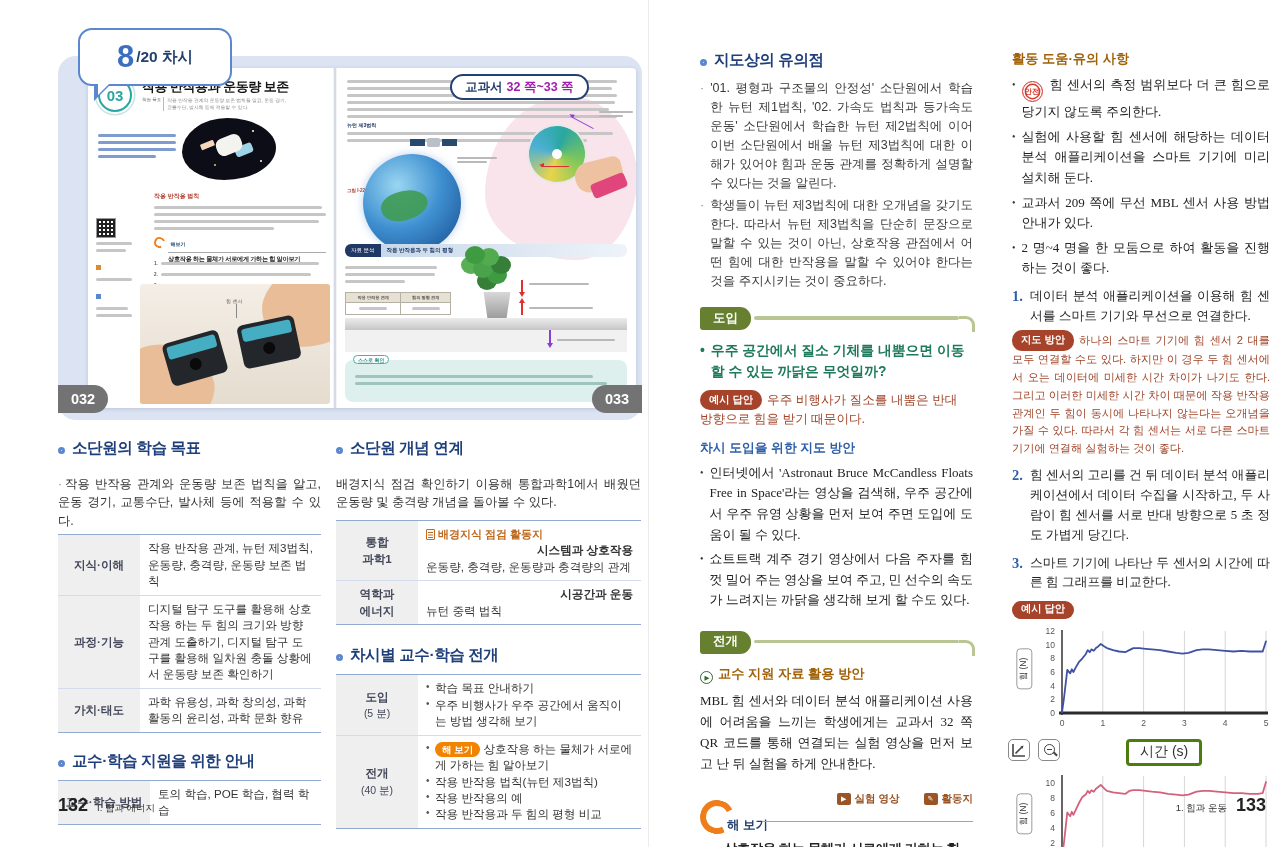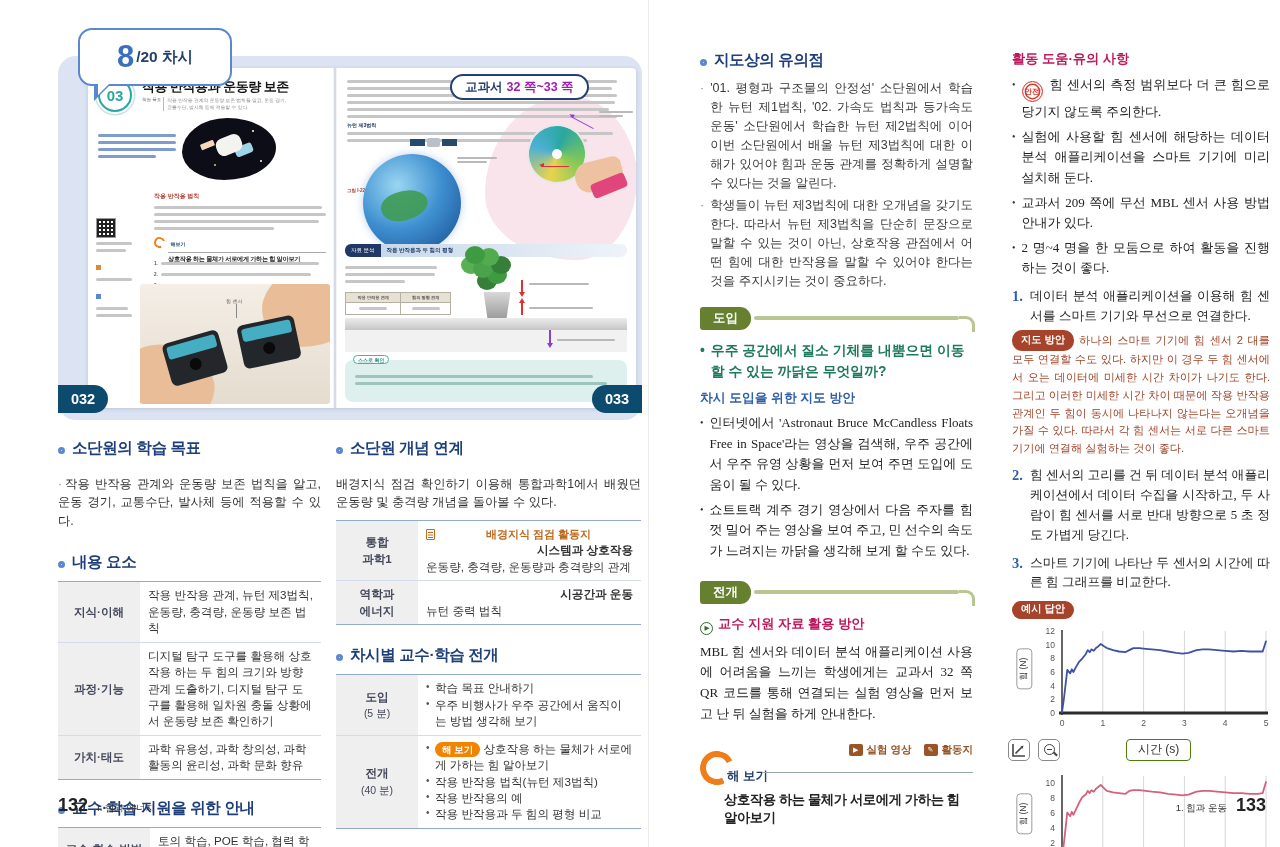--- a/index.html
+++ b/index.html
@@ -15,21 +15,21 @@
   .bubble::after { content:''; position:absolute; left:17.5px; bottom:-11px; width:0; height:0;
     border-top:12px solid #fff; border-right:12px solid transparent; }
   .bubble .num { font-size:31px; font-weight:bold; color:#3d6fc0; }
   .bubble .suffix { font-size:15.5px; font-weight:bold; color:#24406e; margin-left:2px; }
 
   
   .panel { position:absolute; left:58px; top:56px; width:584px; height:364px; background:#dce4f3; border-radius:18px; }
   .ref-pill { position:absolute; left:450px; top:74px; height:26px; background:#fff; border:2px solid #24406e;
     border-radius:14px; display:flex; align-items:center; padding:0 13px; z-index:6; font-weight:bold; font-size:12.5px; }
   .ref-pill .p1 { color:#24406e; } .ref-pill .p2 { color:#a21caf; margin-left:4px; }
-  .pbadge { position:absolute; bottom:7px; width:50px; height:28px; background:#0c4a6e; color:#fff;
+  .pbadge { position:absolute; bottom:7px; width:50px; height:28px; background:#737373; color:#fff;
     font-weight:bold; font-size:14.5px; display:flex; align-items:center; justify-content:center; z-index:4; }
   .pbadge.l { left:0; border-radius:0 16px 16px 0; }
   .pbadge.r { right:0; border-radius:16px 0 0 16px; }
 
   .mini-spread { position:absolute; left:30px; top:12px; width:548px; height:340px; background:#fff;
     border-radius:4px; box-shadow:0 1px 4px rgba(40,60,100,.18); overflow:hidden; }
   .fold { position:absolute; left:245px; top:0; width:4px; height:100%;
     background:linear-gradient(90deg,transparent,#c9cedd,transparent); z-index:2; }
   .mini-left { position:absolute; left:0; top:0; width:247px; height:100%; }
   .mini-right { position:absolute; left:247px; top:0; width:301px; height:100%; }
@@ -138,21 +138,21 @@
   .h-blue:first-child { margin-top:0; }
   .ring { display:inline-block; width:7px; height:7px; border:3.5px solid #5b87cf; border-radius:50%;
     margin-right:7px; vertical-align:-1px; }
   .body-sm { font-size:12.3px; color:#333; line-height:1.5; text-align:justify;margin-top:16px; }
   .body-sm .dash { color:#888; margin-right:3px; }
   .t1 { width:100%; border-collapse:collapse; border-top:1.5px solid #93abd1; border-bottom:1.5px solid #93abd1; margin:4px 0 6px; }
   .t1 td { padding:5px 8px; font-size:11.6px; line-height:1.42; color:#333; border-top:1px solid #d2dcec; text-align:left; vertical-align:middle; }
   .t1 tr:first-child td { border-top:none; }
   .t1 .lbl { background:#efefef; font-weight:bold; text-align:center; color:#44485a; width:82px; padding:5px 3px; }
   .t1 .lbl .sub { font-weight:normal; font-size:10.5px; }
-  .wkst { color:#c06a1f; font-weight:bold; font-size:11px;margin-left:48px; }
+  .wkst { color:#c06a1f; font-weight:bold; font-size:11px; }
   .doc-ic { display:inline-block; width:9px; height:11px; border:1.2px solid #c06a1f; border-radius:1px;
     vertical-align:-2px; margin-right:3px; position:relative; background:#fff; }
   .doc-ic::after { content:''; position:absolute; left:1px; top:2px; width:5px; height:1px; background:#c06a1f;
     box-shadow:0 2.5px 0 #c06a1f, 0 5px 0 #c06a1f; }
   .bold-line { font-weight:bold;text-align:right; }
   .t1 ul { list-style:none; }
   .t1 li { padding-left:9px; position:relative; }
   .t1 li::before { content:'•'; position:absolute; left:0; color:#555; font-size:10px; }
   .pill-org { display:inline-block; background:#f08300; color:#fff; font-size:9.5px; font-weight:bold;
     padding:0.5px 7px; border-radius:8px; }
@@ -171,28 +171,28 @@
   .note-b { display:flex; gap:6px; font-size:12.5px; color:#3a3a3a; line-height:1.52; text-align:justify; margin-bottom:3px; }
   .note-b .d { color:#888; }
   .q-green { display:flex; gap:6px; font-size:13.8px; font-weight:bold; color:#1e7a5c; line-height:1.5; margin:2px 0 8px; }
   .b-maroon { display:inline-block; background:#a6432a; color:#fff; font-size:10.3px; font-weight:bold;
     padding:1.5px 9px 2.5px; border-radius:10px; margin-right:5px; vertical-align:1px; }
   .ans { font-size:12.6px; color:#a0452a; line-height:1.55; margin-bottom:10px; }
   .h-bluebold { color:#2e5fa8; font-weight:bold; font-size:12.8px; margin:4px 0 6px; }
   .serif { font-family:"Liberation Serif","DejaVu Serif",serif; }
   .s-bullet { display:flex; gap:6px; font-size:13px; color:#222; line-height:1.58; text-align:justify; margin-bottom:4px; }
   .s-bullet .d { font-size:10px; padding-top:2px; color:#333; }
-  .h-green { color:#be185d; font-weight:bold; font-size:13.2px; margin:6px 0 7px; }
+  .h-green { color:#a16207; font-weight:bold; font-size:13.2px; margin:6px 0 7px; }
   .play { display:inline-flex; width:13px; height:13px; border:1.5px solid #2f6b2c; border-radius:50%;
     align-items:center; justify-content:center; margin-right:5px; vertical-align:-2px; }
   .play::before { content:'▶'; font-size:6.5px; color:#2f6b2c; margin-left:1px; }
   .para { font-size:13px; color:#222; line-height:1.6; text-align:justify; }
 
   .hb-head { position:relative; height:46px; margin-top:18px; }
-  .hb-badges { position:absolute; right:0; top:0; display:flex; gap:12px; align-items:center; }
+  .hb-badges { position:absolute; right:0; top:0; display:flex; gap:24px; align-items:center; }
   .hb-badge { display:flex; align-items:center; gap:4px; color:#9a5526; font-size:10.5px; font-weight:bold; }
   .hb-ic { display:inline-flex; width:14px; height:12px; background:#9a5526; border-radius:2px; color:#fff;
     font-size:7px; align-items:center; justify-content:center; }
   .carc { position:absolute; left:0; top:8px; width:34px; height:34px; border:6px solid #ee7d1a; border-radius:50%;
     border-right-color:transparent; transform:rotate(18deg); }
   .hb-label { position:absolute; left:24px; top:24px; background:#fff; padding:1px 3px; color:#24406e;
     font-weight:bold; font-size:12.5px; }
   .hb-rule { position:absolute; left:62px; right:0; top:29px; border-top:1.1px solid #9aa5b5; }
   .hb-title { font-size:13.3px; font-weight:bold; color:#222; margin:2px 0 10px 24px; letter-spacing:-0.4px; }
 
@@ -207,22 +207,22 @@
   .chart { position:relative; margin:8px 0 10px 4px; width:254px; }
   .chart svg text { font-size:8.5px; fill:#555; font-family:"Liberation Sans",sans-serif; }
   .ylab { position:absolute; left:-12px; top:34px; transform:rotate(-90deg); border:1px solid #9a9a9a; border-radius:4px;
     padding:1px 8px; font-size:8.5px; color:#333; background:#fff; }
   .ci-row { position:relative; display:flex; gap:8px; margin:3px 0 0 -8px; height:24px; align-items:center; }
   .ci-btn { width:22px; height:22px; border:1px solid #8a8a8a; border-radius:5px; display:flex;
     align-items:center; justify-content:center; background:#fff; }
   .mag { position:relative; width:11px; height:11px; border:1.6px solid #444; border-radius:50%; }
   .mag::before { content:''; position:absolute; left:2px; top:3.6px; width:5px; height:1.6px; background:#444; }
   .mag::after { content:''; position:absolute; left:8px; top:8px; width:5px; height:1.6px; background:#444; transform:rotate(45deg); }
-  .xlab { position:absolute; left:118px; top:1px; border:1px solid #4d7c0f; border-radius:4px; padding:1.5px 11px;
-    font-size:12px; color:#333; background:#fff; }
+  .xlab { position:absolute; left:118px; top:1px; border:3px solid #4d7c0f; border-radius:4px; padding:1.5px 11px;
+    font-size:14px; color:#333; background:#fff; }
 </style>
 </head>
 <body>
 
 <div class="page">
   <div class="center-line"></div>
 
   <div class="bubble">
     <span class="num">8</span>
     <span class="suffix">/20 차시</span>
@@ -381,21 +381,20 @@
 
   <div class="ref-pill">
     <span class="p1">교과서</span>
     <span class="p2">32 쪽~33 쪽</span>
   </div>
 
   <div class="col col-a">
     <div class="h-blue"><span class="ring"></span><span>소단원의 학습 목표</span></div>
     <div class="body-sm"><span class="dash">·</span><span>작용 반작용 관계와 운동량 보존 법칙을 알고, 운동 경기, 교통수단, 발사체 등에 적용할 수 있다.</span></div>
 
-    <div class="h-blue" style="margin-top:22px"><span class="ring"></span><span>내용 요소</span></div>
     <table class="t1">
       <tbody>
           <tr>
             <td class="lbl">지식·이해</td>
             <td>작용 반작용 관계, 뉴턴 제3법칙, 운동량, 충격량, 운동량 보존 법칙</td>
           </tr>
       <tr>
             <td class="lbl">과정·기능</td>
             <td>디지털 탐구 도구를 활용해 상호작용 하는 두 힘의 크기와 방향 관계 도출하기, 디지털 탐구 도구를 활용해 일차원 충돌 상황에서 운동량 보존 확인하기</td>
           </tr>
@@ -486,20 +485,23 @@
       </div>
 
     <div class="banner">
       <span class="tab">도입</span>
       <span class="line"></span>
     </div>
     <div class="q-green">
         <span>•</span>
         <span>우주 공간에서 질소 기체를 내뿜으면 이동할 수 있는 까닭은 무엇일까?</span>
       </div>
+    <div class="ans">
+      <span class="b-maroon">예시 답안</span><span>우주 비행사가 질소를 내뿜은 반대 방향으로 힘을 받기 때문이다.</span>
+    </div>
     <div class="h-bluebold">차시 도입을 위한 지도 방안</div>
     <div class="s-bullet serif">
         <span class="d">•</span>
         <span>인터넷에서 'Astronaut Bruce McCandless Floats Free in Space'라는 영상을 검색해, 우주 공간에서 우주 유영 상황을 먼저 보여 주면 도입에 도움이 될 수 있다.</span>
       </div>
     <div class="s-bullet serif">
         <span class="d">•</span>
         <span>쇼트트랙 계주 경기 영상에서 다음 주자를 힘껏 밀어 주는 영상을 보여 주고, 민 선수의 속도가 느려지는 까닭을 생각해 보게 할 수도 있다.</span>
       </div>
 

